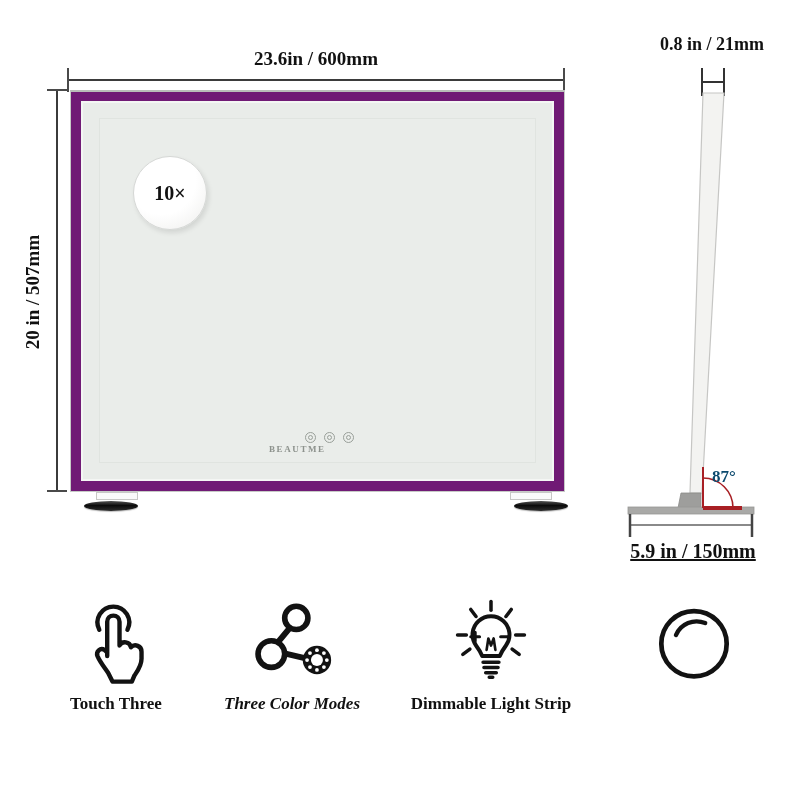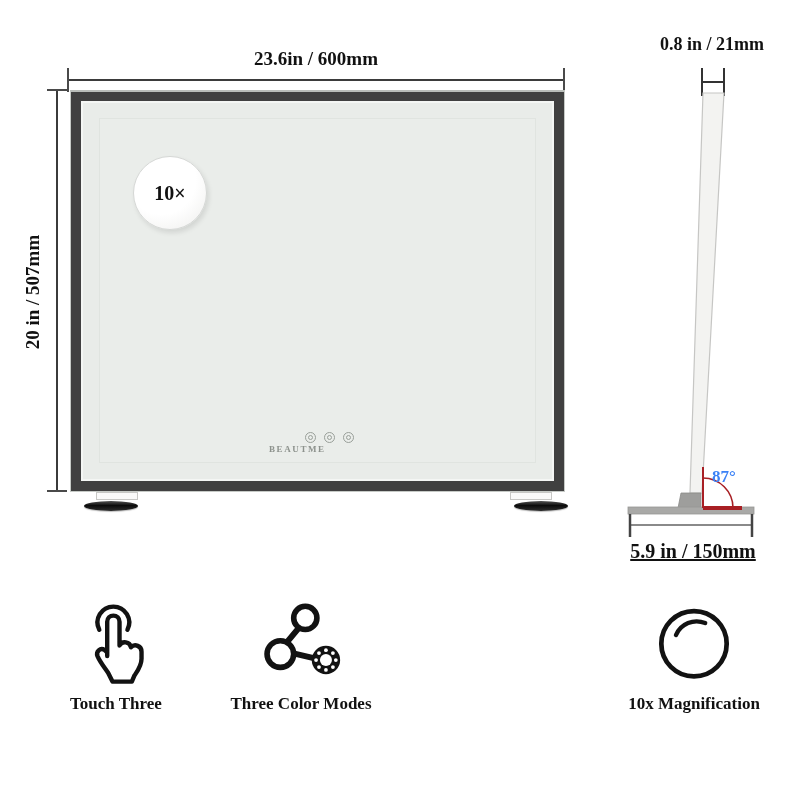--- a/index.html
+++ b/index.html
@@ -14,21 +14,21 @@
   .tick-v{position:absolute;width:2px;background:#4a4a4a;}
   .tick-h{position:absolute;height:2px;background:#4a4a4a;}
   .dim-label{
     position:absolute;font-weight:700;font-size:19px;color:#111;
     text-align:center;white-space:nowrap;
   }
 
   
   .mirror{
     position:absolute;left:70px;top:90px;width:495px;height:402px;
-    background:#404040;border:1px solid #c6cac6;border-top:2px solid #b9bdb9;
+    background:#701a75;border:1px solid #c6cac6;border-top:2px solid #b9bdb9;
     box-sizing:border-box;
   }
   .led-frame-outer{
     position:absolute;left:10px;top:9px;right:10px;bottom:10px;
     border:2px solid #f4f6f4;background:#e9ece9;
   }
   .led-frame-inner{
     position:absolute;left:16px;top:15px;right:16px;bottom:16px;
     border:1px solid #e0e4e0;background:#eaedea;
   }
@@ -62,21 +62,21 @@
   .foot-base{
     position:absolute;width:54px;height:10px;border-radius:50%;
     background:linear-gradient(#555 0%,#0c0c0c 45%,#2e2e2e 100%);
     box-shadow:0 1px 1px rgba(0,0,0,0.25);
   }
 
   
   #side-svg{position:absolute;left:600px;top:60px;}
   .angle-label{
     position:absolute;left:712px;top:467px;font-weight:700;font-size:17px;
-    color:#3b82f6;white-space:nowrap;
+    color:#0c4a6e;white-space:nowrap;
   }
 
   
   .feature{position:absolute;top:594px;width:176px;text-align:center;}
   .feature .icon-box{height:96px;display:flex;align-items:center;justify-content:center;}
   .feature svg{display:block;}
   .feature-label{
     margin-top:4px;font-size:17px;font-weight:700;color:#111;white-space:nowrap;
   }
   svg .stroke{stroke:#121212;fill:none;stroke-linecap:round;stroke-linejoin:round;}
@@ -157,21 +157,21 @@
   <div class="feature" style="left:28px;">
     <div class="icon-box">
       <svg width="88" height="94" viewBox="0 0 100 100">
         <path class="stroke" stroke-width="5" d="M31 36 A18 18 0 1 1 63 36"></path>
         <path class="stroke" stroke-width="5" d="M40 66 V27 a7 7 0 0 1 14 0 v27 a7 7 0 0 1 13 2 a7 7 0 0 1 12 5 v8 c0 8 -4 13 -8 19 l-3 7 H46 l-5 -10 c-4 -6 -9 -12 -12 -19 c-2 -5 3 -10 8 -7 l3 3"></path>
       </svg>
     </div>
     <div class="feature-label">Touch Three</div>
   </div>
 
-  <div class="feature" style="left:213px;">
+  <div class="feature" style="left:204px;font-style:italic;">
     <div class="icon-box">
       <svg width="86" height="94" viewBox="0 0 100 100">
         <line class="stroke" stroke-width="7" x1="48" y1="33" x2="33" y2="51"></line>
         <line class="stroke" stroke-width="7" x1="40" y1="63" x2="66" y2="69"></line>
         <circle cx="55" cy="22" r="13.5" fill="#fff" stroke="#121212" stroke-width="6.5"></circle>
         <circle cx="26" cy="64" r="15.5" fill="#fff" stroke="#121212" stroke-width="6.5"></circle>
         <circle cx="79" cy="71" r="16.5" fill="#121212"></circle>
         <circle cx="79" cy="71" r="7" fill="#fff"></circle>
         <g fill="#fff">
           <circle cx="90.5" cy="71" r="2.2"></circle>
@@ -181,24 +181,43 @@
           <circle cx="67.5" cy="71" r="2.2"></circle>
             <circle cx="70.9" cy="62.9" r="2.2"></circle>
           <circle cx="79" cy="59.5" r="2.2"></circle>
             <circle cx="87.1" cy="62.9" r="2.2"></circle>
         </g>
       </svg>
     </div>
     <div class="feature-label">Three Color Modes</div>
   </div>
 
+  <div class="feature" style="left:403px;">
+    <div class="icon-box">
+      <svg width="88" height="94" viewBox="0 0 100 100">
+        <g class="stroke" stroke-width="4">
+          <line x1="50" y1="4" x2="50" y2="14"></line>
+          <line x1="27" y1="13" x2="33" y2="21"></line>
+          <line x1="73" y1="13" x2="67" y2="21"></line>
+          <line x1="12" y1="42" x2="22" y2="42"></line>
+          <line x1="78" y1="42" x2="88" y2="42"></line>
+          <line x1="18" y1="64" x2="26" y2="58"></line>
+          <line x1="82" y1="64" x2="74" y2="58"></line>
+        </g>
+        <path class="stroke" stroke-width="4.5" d="M40 66 c-2 -5 -4 -8 -7 -12 a21 21 0 1 1 34 0 c-3 4 -5 7 -7 12 z"></path>
+        <path class="stroke" stroke-width="3" d="M45 59 l2 -13 3 8 3 -8 2 13"></path>
+        <path class="stroke" stroke-width="3.5" d="M27 44 h10 M32 39 v10 M61 44 h10"></path>
+        <path class="stroke" stroke-width="4" d="M41 73 h18 M42 79 h16 M44 85 h12 M48 90 h4"></path>
+      </svg>
+    </div>
+    <div class="feature-label">Dimmable Light Strip</div>
+  </div>
 
   <div class="feature" style="left:606px;">
     <div class="icon-box">
       <svg width="86" height="94" viewBox="0 0 100 100">
         <circle class="stroke" stroke-width="5.5" cx="50" cy="52" r="38"></circle>
         <path class="stroke" stroke-width="5" d="M29 42 A26 26 0 0 1 63 28"></path>
       </svg>
     </div>
-    <div class="feature-label">10x Magnification</div>
   </div>
 
 </div>
 
 </body></html>

